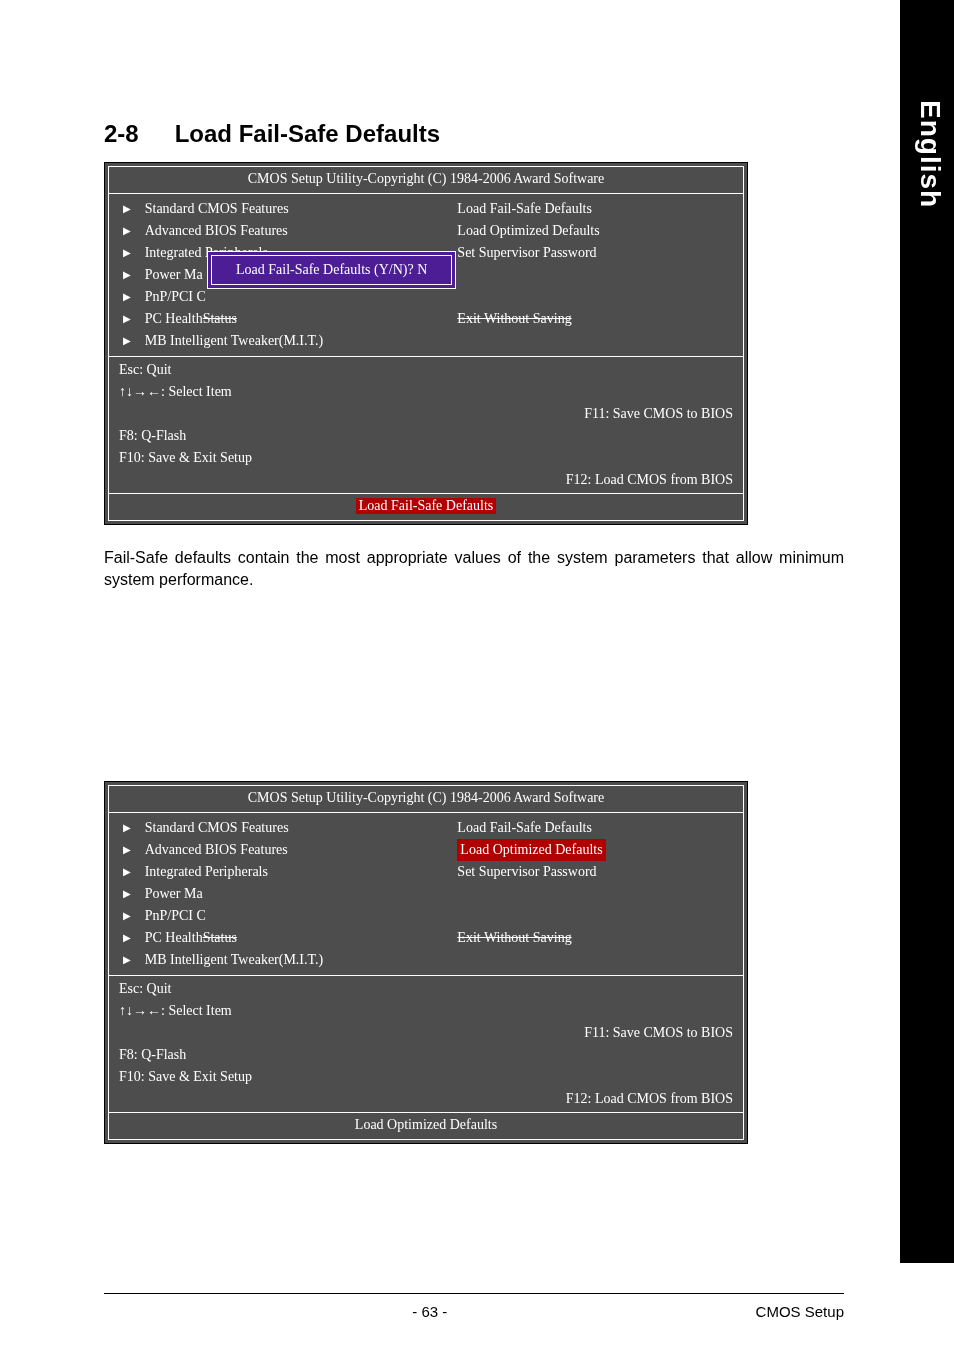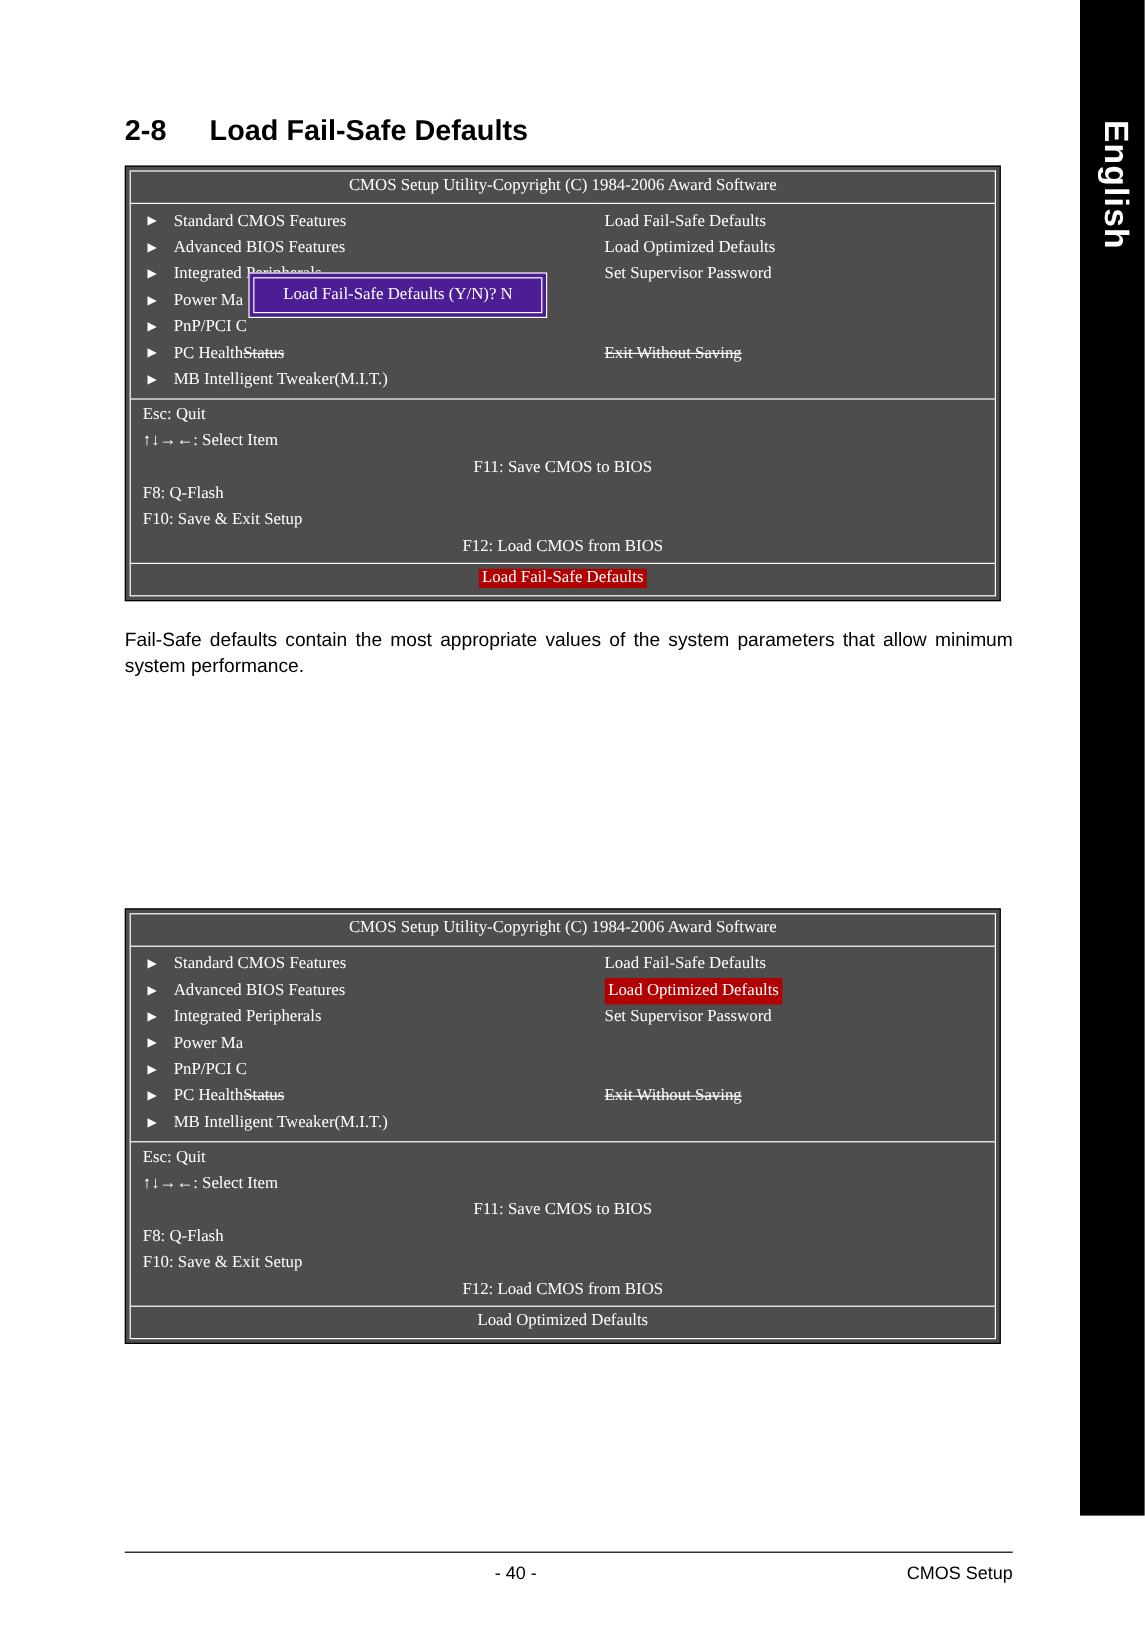--- a/index.html
+++ b/index.html
@@ -1,41 +1,41 @@
 <!DOCTYPE html>
 <html><head>
   <meta charset="utf-8">
   <style>
     * { margin: 0; padding: 0; box-sizing: border-box; }
     body { width: 954px; height: 1354px; background: #fff; font-family: Arial, Helvetica, sans-serif; position: relative; }
 
     .rside-bar { position: absolute; right: 0; top: 0; width: 54px; height: 1263px; background: #000; }
     .rside-text { position: absolute; right: 8px; top: 100px; writing-mode: vertical-rl; text-orientation: mixed; color: #fff; font-weight: bold; font-size: 28px; letter-spacing: 1px; font-family: Arial, sans-serif; }
 
-    .content { padding: 96px 70px 0 104px; width: 900px; }
+    .content { padding: 120px 70px 0 104px; width: 900px; }
 
     .section-heading { font-size: 24px; font-weight: bold; font-family: Arial, sans-serif; margin-top: 0; margin-bottom: 14px; }
     .section-heading-num { display: inline-block; width: 64px; }
 
-    .bios-box { border: 1.5px solid #000; background: #4d4d4d; color: #fff; font-family: "Times New Roman", Times, serif; font-size: 14px; width: 730px; position: relative; }
+    .bios-box { border: 1.5px solid #000; background: #4d4d4d; color: #fff; font-family: "Times New Roman", Times, serif; font-size: 14px; width: 644px; position: relative; }
     .bios-inner { border: 1px solid #fff; margin: 3px; }
     .bios-title { text-align: center; padding: 4px 0 6px 0; font-size: 14px; }
     .bios-cols { display: flex; }
     .bios-col-left { width: 54%; border-top: 1px solid #fff; border-right: 0; padding: 4px 8px 4px 6px; position: relative; }
     .bios-col-right { width: 46%; border-top: 1px solid #fff; padding: 4px 8px 4px 6px; position: relative; }
     .bios-row { display: flex; align-items: center; line-height: 22px; white-space: nowrap; }
     .bios-tri { font-size: 10px; margin-right: 14px; margin-left: 8px; }
     .bios-highlight { display: inline-block; background: #b00000; color: #fff; padding: 0 3px; }
 
     .bios-bottom { border-top: 1px solid #fff; padding: 2px 10px 2px 10px; }
     .bios-bottom-row { display: flex; flex-direction: column; }
     .bios-bottom-cell { flex: 1; line-height: 22px; white-space: nowrap; }
     .bios-bottom-cell.c1 { flex: 0 0 34%; }
     .bios-bottom-cell.c2 { flex: 0 0 34%; }
-    .bios-bottom-cell.c3 { flex: 0 0 32%; text-align: center; }
+    .bios-bottom-cell.c3 { flex: 0 0 32%; text-align: right; }
 
     .bios-footer { border-top: 1px solid #fff; text-align: center; padding: 4px 0 6px 0; }
 
     .dialog-box { position: absolute; border: 1px solid #fff; background: #4c1d95; left: 102px; top: 88px; z-index: 5; }
     .dialog-box .dialog-inner { border: 1px solid #fff; margin: 3px; padding: 6px 24px; white-space: nowrap; }
 
     .para { font-family: Arial, sans-serif; font-size: 16px; line-height: 22px; margin: 22px 10px 0 0; width: 740px; text-align: justify; }
 
     .spacer-big { height: 190px; }
 
@@ -202,15 +202,15 @@
     </div>
 
   </div>
 
 
 </div>
 
 <div class="footer-line"></div>
 <div class="page-footer">
   <span></span>
-  <span>- 40 -</span>
+  <span>- 63 -</span>
   <span>CMOS Setup</span>
 </div>
 
 </body></html>

